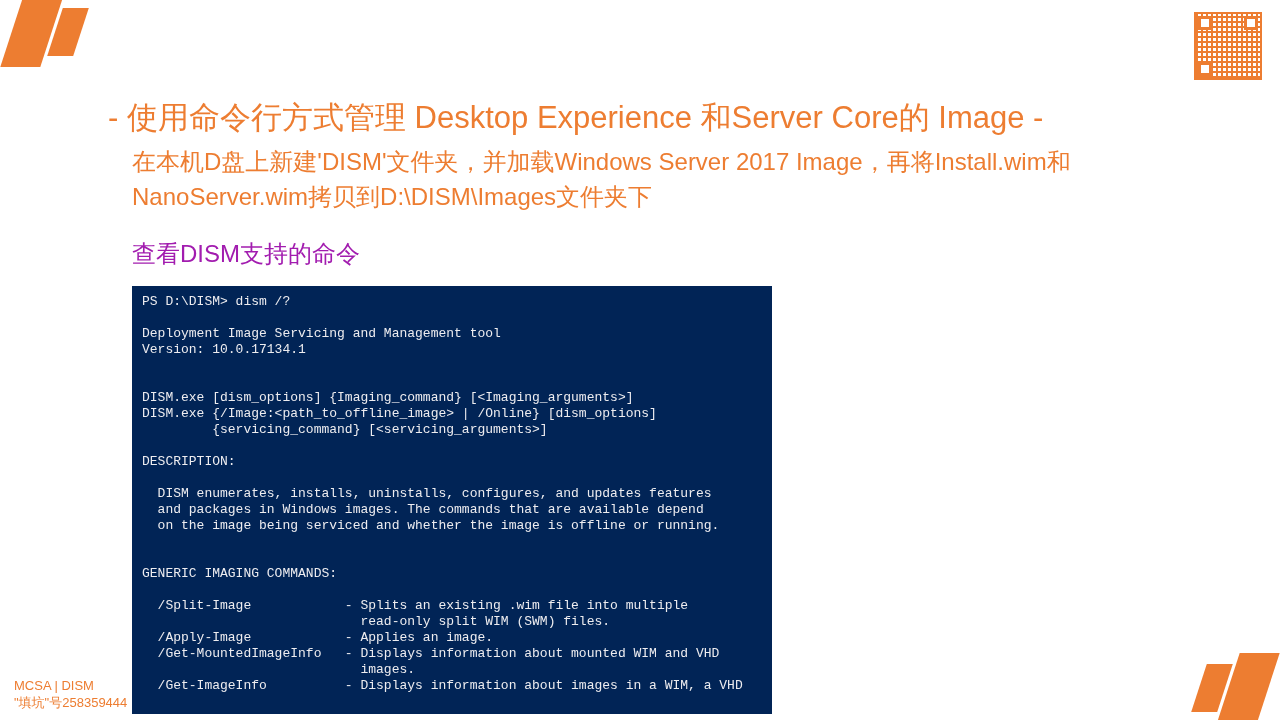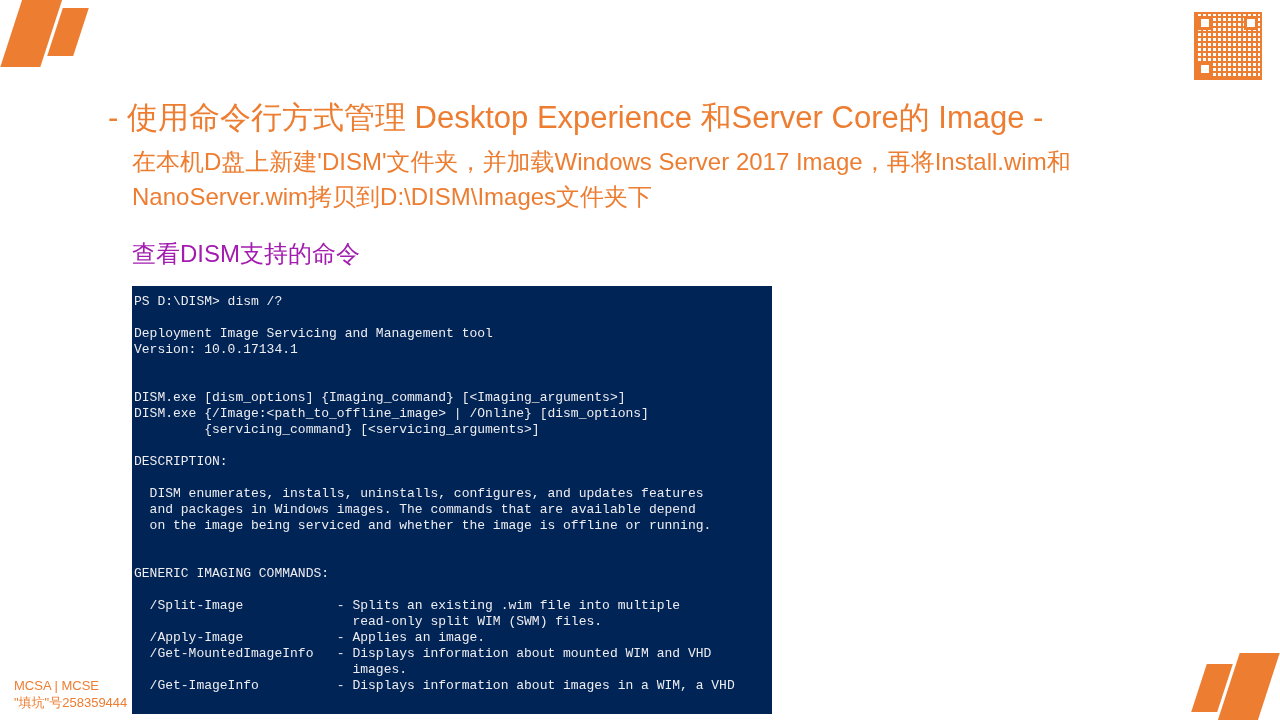--- a/index.html
+++ b/index.html
@@ -97,21 +97,21 @@
       position: absolute;
       top: 286px;
       left: 132px;
       width: 640px;
       height: 428px;
       background: #012456;
       color: #EEEDF0;
       font-family: Consolas, "Courier New", monospace;
       font-size: 13px;
       line-height: 16px;
-      padding: 8px 2px;
+      padding: 8px 10px;
       white-space: pre;
       overflow: hidden;
     }
     .footer {
       position: absolute;
       bottom: 8px;
       left: 14px;
       font-size: 13px;
       color: #ED7D31;
       line-height: 1.3;
@@ -162,15 +162,15 @@
 GENERIC IMAGING COMMANDS:
 
   /Split-Image            - Splits an existing .wim file into multiple
                             read-only split WIM (SWM) files.
   /Apply-Image            - Applies an image.
   /Get-MountedImageInfo   - Displays information about mounted WIM and VHD
                             images.
   /Get-ImageInfo          - Displays information about images in a WIM, a VHD</div>
 
 <div class="footer">
-  <div>MCSA | MCSE</div>
+  <div>MCSA | DISM</div>
   <div>"填坑"号258359444</div>
 </div>
 
 </body></html>

